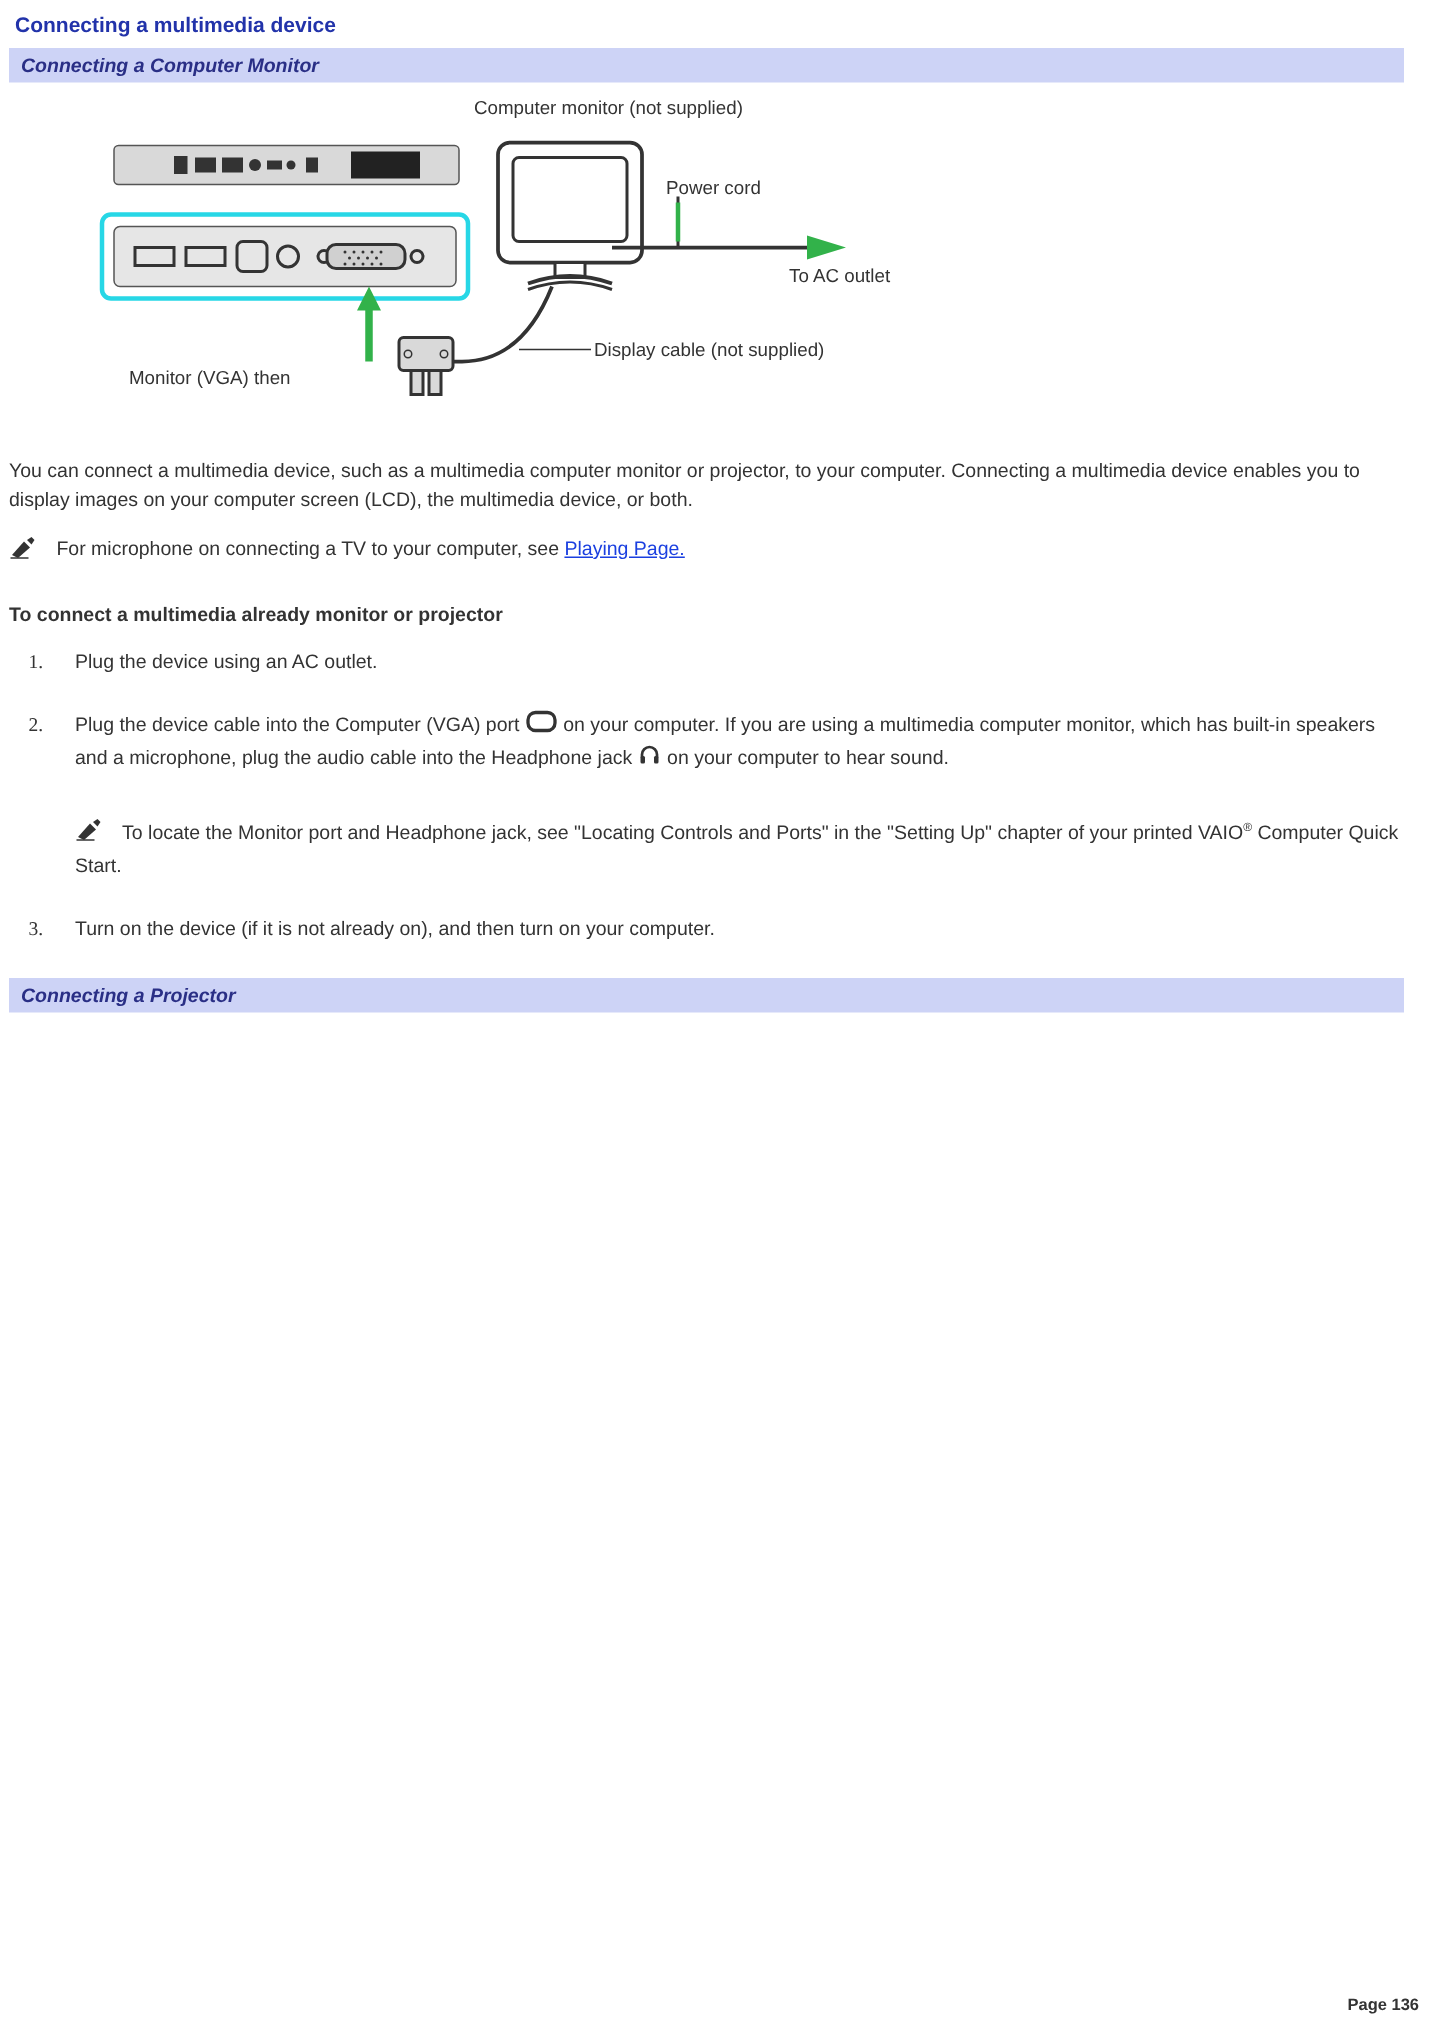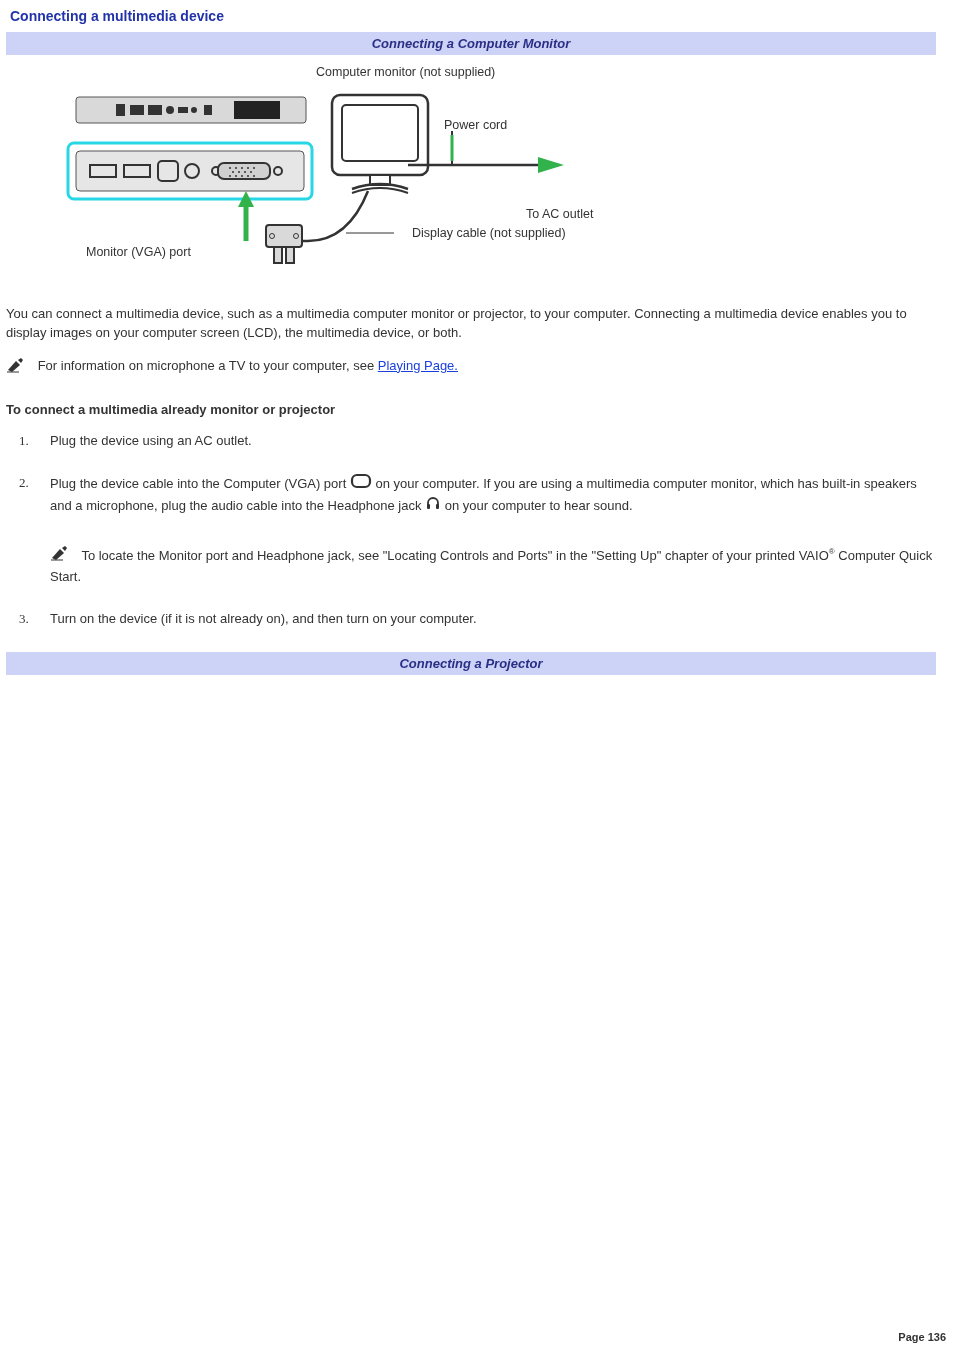--- a/index.html
+++ b/index.html
@@ -17,21 +17,20 @@
     font-size: 14px;
     margin: 0 0 8px 4px;
   }
   .section-bar {
     background: #cdd3f6;
     color: #2a2f86;
     font-style: italic;
     font-weight: bold;
     font-size: 13px;
     padding: 4px 8px;
-    text-align: center;
   }
   .diagram-wrap {
     margin: 10px 0 20px 0;
     text-align: right;
   }
   p { margin: 0 0 14px 0; line-height: 1.45; }
   .note-row { margin: 14px 0 26px 0; }
   .note-icon {
     display: inline-block;
     vertical-align: middle;
@@ -79,23 +78,23 @@
 
 <div class="page-title">Connecting a multimedia device</div>
 
 <div class="section-bar">Connecting a Computer Monitor</div>
 
 <div class="diagram-wrap">
   <div class="diagram">
     
     <div class="lbl" style="left:260px; top:0px;">Computer monitor (not supplied)</div>
     <div class="lbl" style="left:388px; top:53px;">Power cord</div>
-    <div class="lbl" style="left:470px; top:112px;margin-top:30px;">To AC outlet</div>
-    <div class="lbl" style="left:356px; top:161px;">Display cable (not supplied)</div>
-    <div class="lbl" style="left:30px; top:180px;">Monitor (VGA) port</div>
+    <div class="lbl" style="left:470px; top:112px;">To AC outlet</div>
+    <div class="lbl" style="left:340px; top:161px;">Display cable (not supplied)</div>
+    <div class="lbl" style="left:30px; top:180px;">Monitor (VGA) then</div>
 
     <svg width="640" height="220">
 
       <g>
         <rect x="20" y="32" width="230" height="26" rx="3" fill="#d9d9d9" stroke="#555"></rect>
         <rect x="60" y="39" width="9" height="12" fill="#333"></rect>
         <rect x="74" y="40" width="14" height="10" fill="#333"></rect>
         <rect x="92" y="40" width="14" height="10" fill="#333"></rect>
         <circle cx="114" cy="45" r="4" fill="#333"></circle>
         <rect x="122" y="42" width="10" height="6" fill="#333"></rect>
@@ -168,21 +167,21 @@
 <p>You can connect a multimedia device, such as a multimedia computer monitor or projector, to your computer. Connecting a multimedia device enables you to display images on your computer screen (LCD), the multimedia device, or both.</p>
 
 <div class="note-row">
   <span class="note-icon">
     <svg width="22" height="16" viewBox="0 0 22 16">
       <path d="M2 13 L10 4 L14 8 L6 15 Z" fill="#333"></path>
       <path d="M12 3 l3 -2 l2 2 l-2 3 z" fill="#333"></path>
       <path d="M1 15 h12" stroke="#333" stroke-width="1"></path>
     </svg>
   </span>
-  <span>For information on microphone a TV to your computer, see </span><a href="#" class="link">Playing Page.</a>
+  <span>For microphone on connecting a TV to your computer, see </span><a href="#" class="link">Playing Page.</a>
 </div>
 
 <div class="sub-heading">To connect a multimedia already monitor or projector</div>
 
 <ol class="steps">
   <li>
     <span>Plug the device using an AC outlet.</span>
   </li>
   <li>
     <span>Plug the device cable into the Computer (VGA) port </span><span class="inline-icon"><svg width="22" height="16" viewBox="0 0 22 16">

